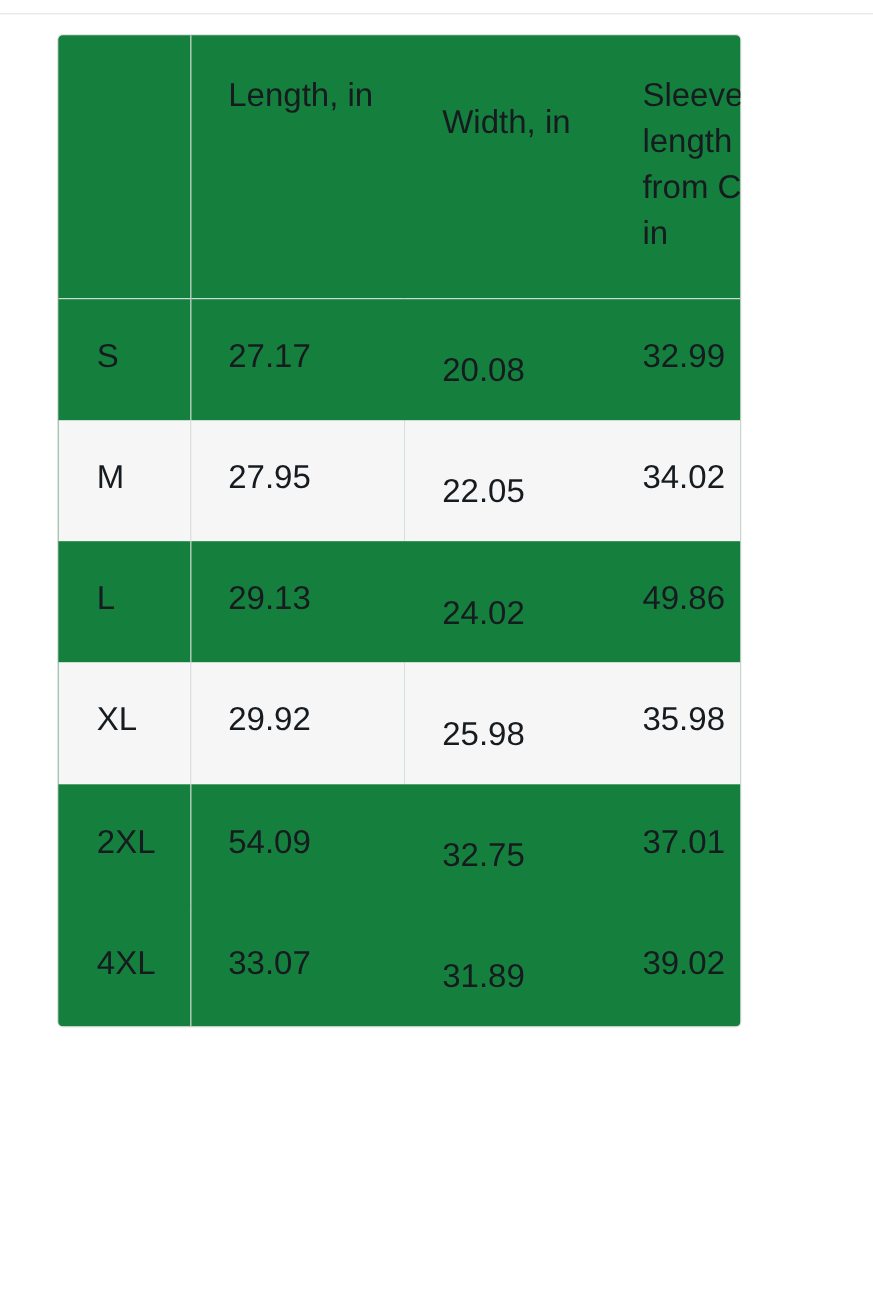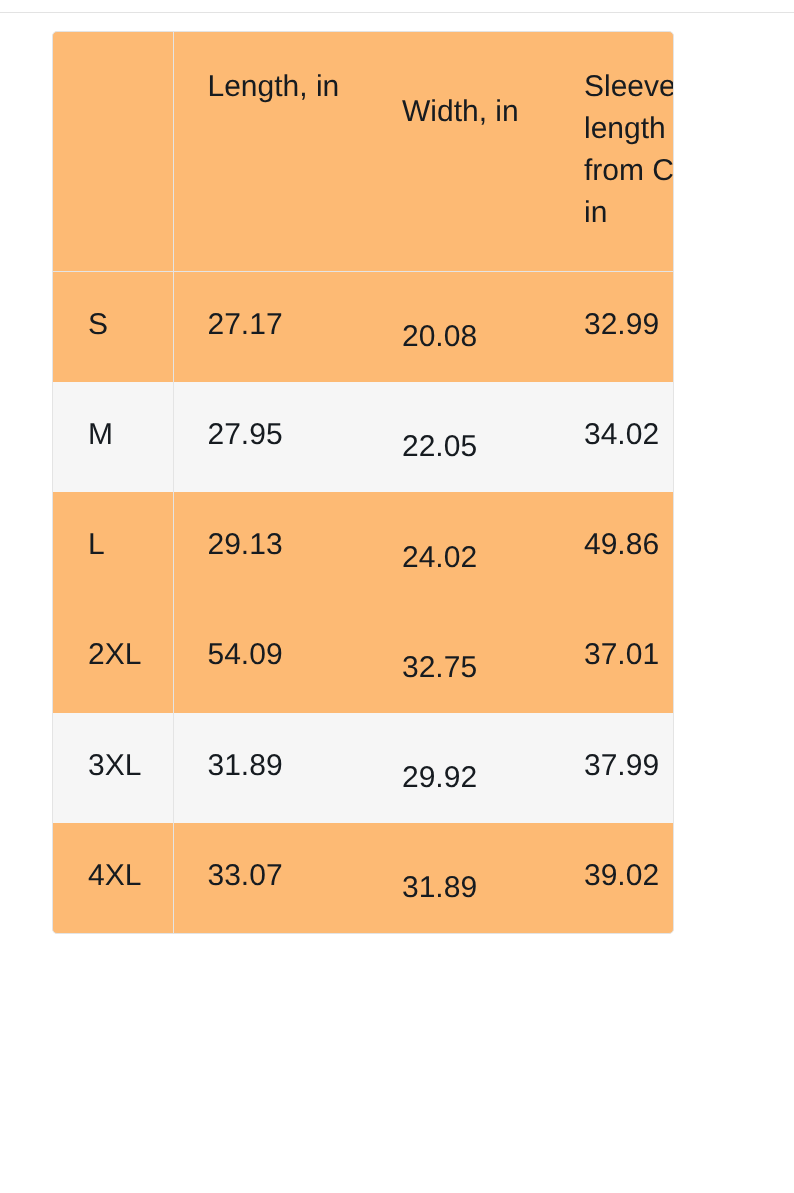--- a/index.html
+++ b/index.html
@@ -34,21 +34,21 @@
   }
   .table-wrap {
     position: absolute;
     left: 52px;
     top: 31px;
     width: 622px;
     border: 1px solid #e4e4e4;
     border-radius: 5px;
     box-sizing: border-box;
     overflow: hidden;
-    background: #fdba74;
+    background: #15803d;
   }
   table.size-table {
     border-collapse: collapse;
     border-spacing: 0;
     width: 689px;
     table-layout: fixed;
     font-size: 30px;
     color: #161b20;
   }
   table.size-table th,
@@ -143,46 +143,46 @@
             <td class="c1">
               <div class="cc">29.13</div>
             </td>
             <td class="c2">
               <div class="cc">24.02</div>
             </td>
             <td class="c3">
               <div class="cc">49.86</div>
             </td>
           </tr>
+          <tr class="striped">
+            <td class="c0">
+              <div class="cc">XL</div>
+            </td>
+            <td class="c1">
+              <div class="cc">29.92</div>
+            </td>
+            <td class="c2">
+              <div class="cc">25.98</div>
+            </td>
+            <td class="c3">
+              <div class="cc">35.98</div>
+            </td>
+          </tr>
           <tr>
             <td class="c0">
               <div class="cc">2XL</div>
             </td>
             <td class="c1">
               <div class="cc">54.09</div>
             </td>
             <td class="c2">
               <div class="cc">32.75</div>
             </td>
             <td class="c3">
               <div class="cc">37.01</div>
-            </td>
-          </tr>
-          <tr class="striped">
-            <td class="c0">
-              <div class="cc">3XL</div>
-            </td>
-            <td class="c1">
-              <div class="cc">31.89</div>
-            </td>
-            <td class="c2">
-              <div class="cc">29.92</div>
-            </td>
-            <td class="c3">
-              <div class="cc">37.99</div>
             </td>
           </tr>
           <tr>
             <td class="c0">
               <div class="cc">4XL</div>
             </td>
             <td class="c1">
               <div class="cc">33.07</div>
             </td>
             <td class="c2">

